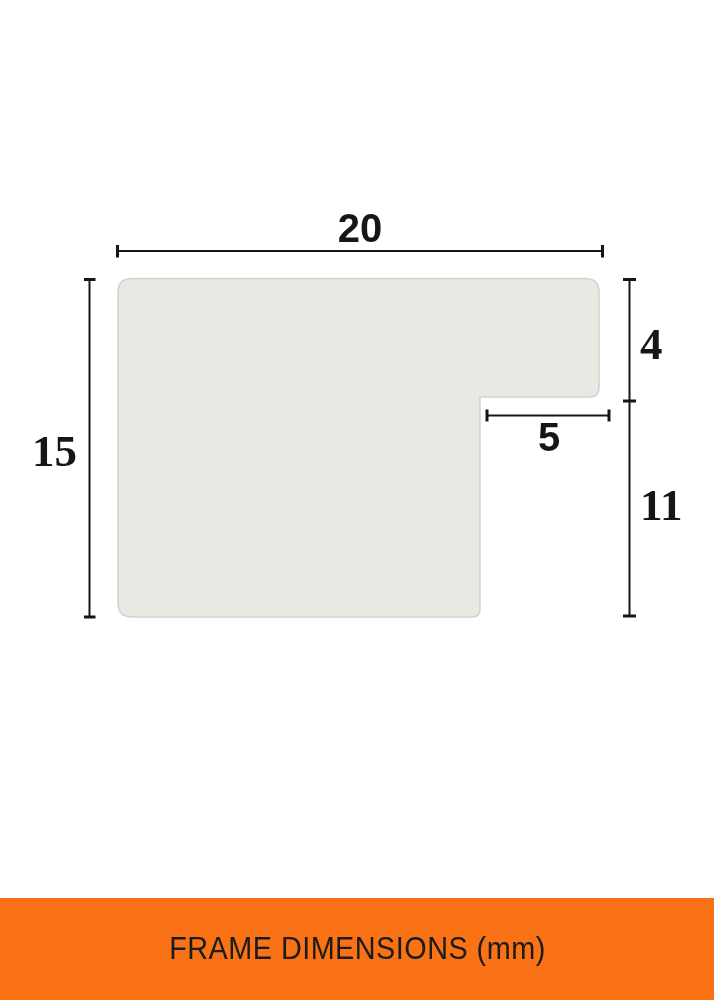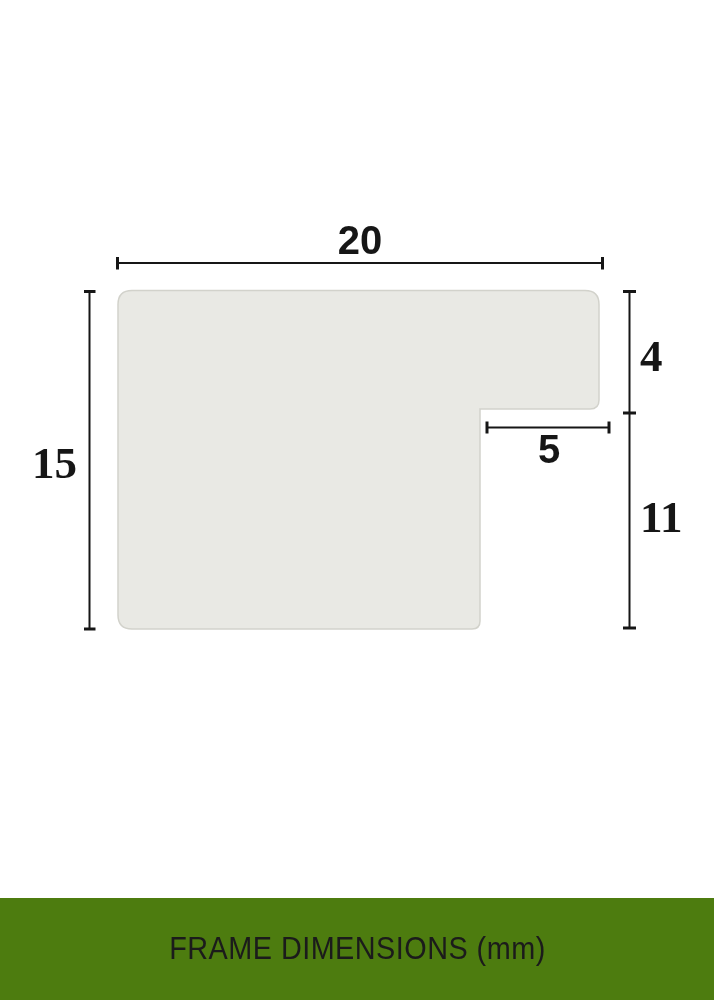--- a/index.html
+++ b/index.html
@@ -9,21 +9,21 @@
   body {
     width: 714px;
     height: 1000px;
     position: relative;
     background: #ffffff;
     overflow: hidden;
     font-family: "Liberation Sans", sans-serif;
   }
   .stage {
     position: absolute;
-    top: 12px; left: 0;
+    top: 0; left: 0;
     width: 714px;
     height: 984px;
   }
   svg { display: block; }
   .dim-sans {
     font-family: "Liberation Sans", sans-serif;
     font-weight: bold;
     font-size: 40px;
     fill: #161616;
   }
@@ -31,21 +31,21 @@
     font-family: "Liberation Serif", serif;
     font-weight: bold;
     font-size: 45px;
     fill: #161616;
   }
   .footer {
     position: absolute;
     top: 898px; left: 0;
     width: 714px;
     height: 102px;
-    background: #4d7c0f;
+    background: #f97316;
     display: flex;
     align-items: center;
     justify-content: center;
   }
   .footer-caption {
     font-family: "Liberation Sans", sans-serif;
     font-size: 31px;
     font-weight: normal;
     letter-spacing: 0.5px;
     color: #1b1b1b;

